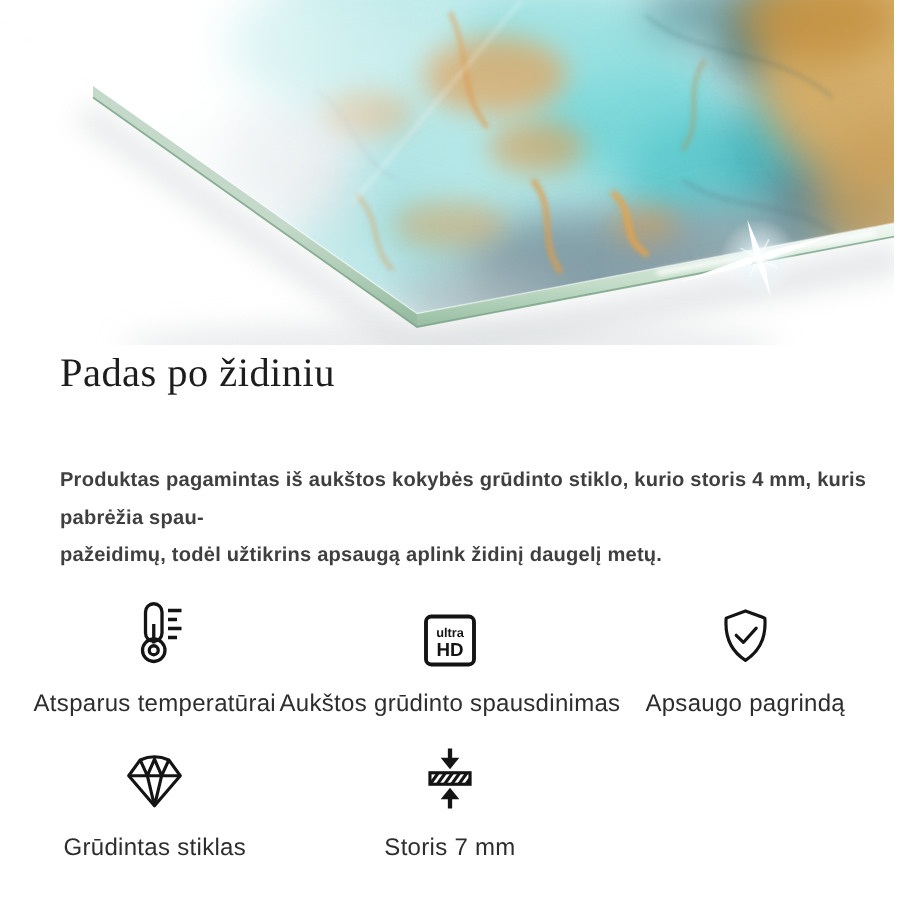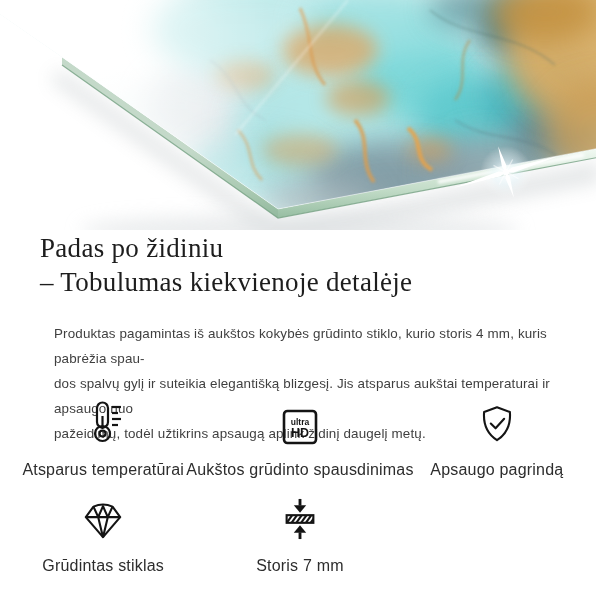--- a/index.html
+++ b/index.html
@@ -4,22 +4,22 @@
 <style>
   html,body{margin:0;padding:0;background:#ffffff;}
   .page{position:relative;width:596px;height:600px;background:#ffffff;overflow:hidden;
         font-family:"Liberation Sans","DejaVu Sans",sans-serif;}
   .hero{position:absolute;top:0;left:0;width:600px;height:230px;}
   .hero svg{display:block;}
   h1.title{position:absolute;left:40px;top:231px;margin:0;
      font-family:"Liberation Serif","DejaVu Serif",serif;
      font-weight:500;font-size:27px;line-height:34px;color:#1d1d1d;letter-spacing:.3px;}
   h1.title span{display:block;}
-  .desc{position:absolute;left:40px;top:307px;margin:14px;
-     font-size:13.4px;font-weight:400;color:#3f3f3f;line-height:25px;letter-spacing:.15px;}
+  .desc{position:absolute;left:40px;top:307px;margin:0;
+     font-size:13.4px;font-weight:700;color:#3f3f3f;line-height:25px;letter-spacing:.15px;}
   .desc span{display:block;}
   .features{position:absolute;left:20px;top:399px;width:560px;
      display:grid;grid-template-columns:repeat(3,1fr);row-gap:16px;}
   .feature{display:flex;flex-direction:column;align-items:center;}
   .ficon{height:46px;display:flex;align-items:flex-end;justify-content:center;color:#a21caf;}
   .flabel{margin-top:16px;font-size:16px;color:#2d2d2d;letter-spacing:.2px;white-space:nowrap;}
   .ic{stroke:#141414;fill:none;stroke-width:2.2;}
   .hd-top{font:700 8.5px "Liberation Sans",sans-serif;fill:#141414;}
   .hd-bot{font:800 12.5px "Liberation Sans",sans-serif;fill:#141414;}
 </style>
@@ -128,26 +128,24 @@
         <polygon points="0,27 -2.3,6 0,0 2.3,6" fill="#ffffff"></polygon>
         <line x1="-10" y1="-10" x2="10" y2="10" stroke="#ffffff" stroke-width="1.2" opacity="0.55"></line>
         <line x1="-10" y1="10" x2="10" y2="-10" stroke="#ffffff" stroke-width="1.2" opacity="0.55"></line>
         <circle r="3" fill="#ffffff"></circle>
       </g>
     </svg>
   </div>
 
   <h1 class="title">
     <span>Padas po židiniu</span>
-    <span>– Tobulumas kiekvienoje detalėje</span>
   </h1>
 
   <p class="desc">
     <span>Produktas pagamintas iš aukštos kokybės grūdinto stiklo, kurio storis 4 mm, kuris pabrėžia spau-</span>
-    <span>dos spalvų gylį ir suteikia elegantišką blizgesį. Jis atsparus aukštai temperaturai ir apsaugo nuo</span>
     <span>pažeidimų, todėl užtikrins apsaugą aplink židinį daugelį metų.</span>
   </p>
 
   <div class="features">
 
     <div class="feature">
       <div class="ficon">
         <svg width="46" height="46" viewBox="0 0 46 46">
           <rect class="ic" x="17" y="3.5" width="11" height="25" rx="5.5"></rect>
           <circle class="ic" cx="22.5" cy="34.5" r="7.5"></circle>

